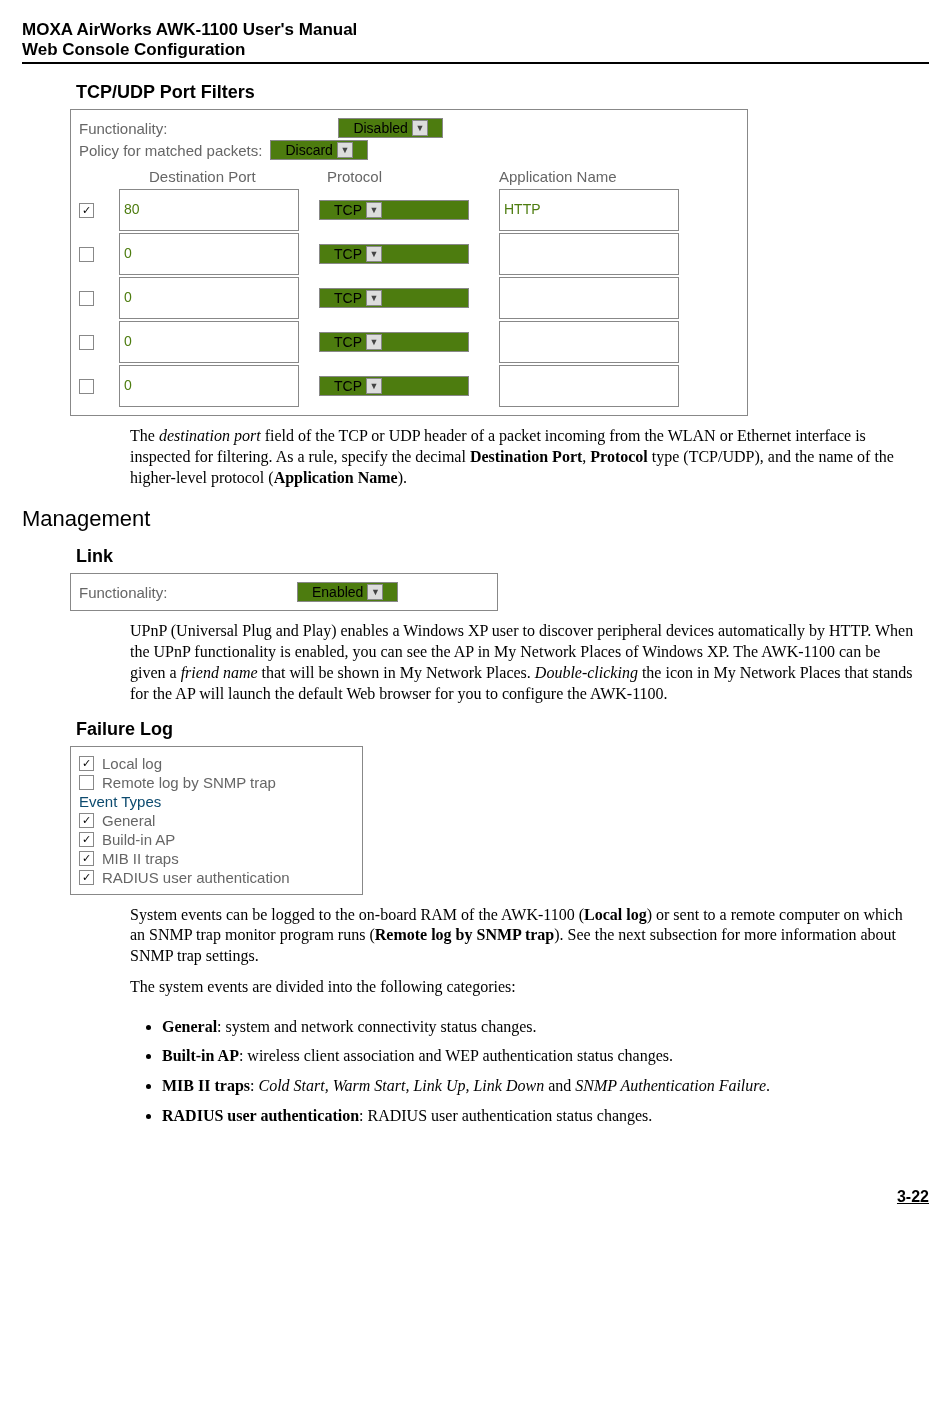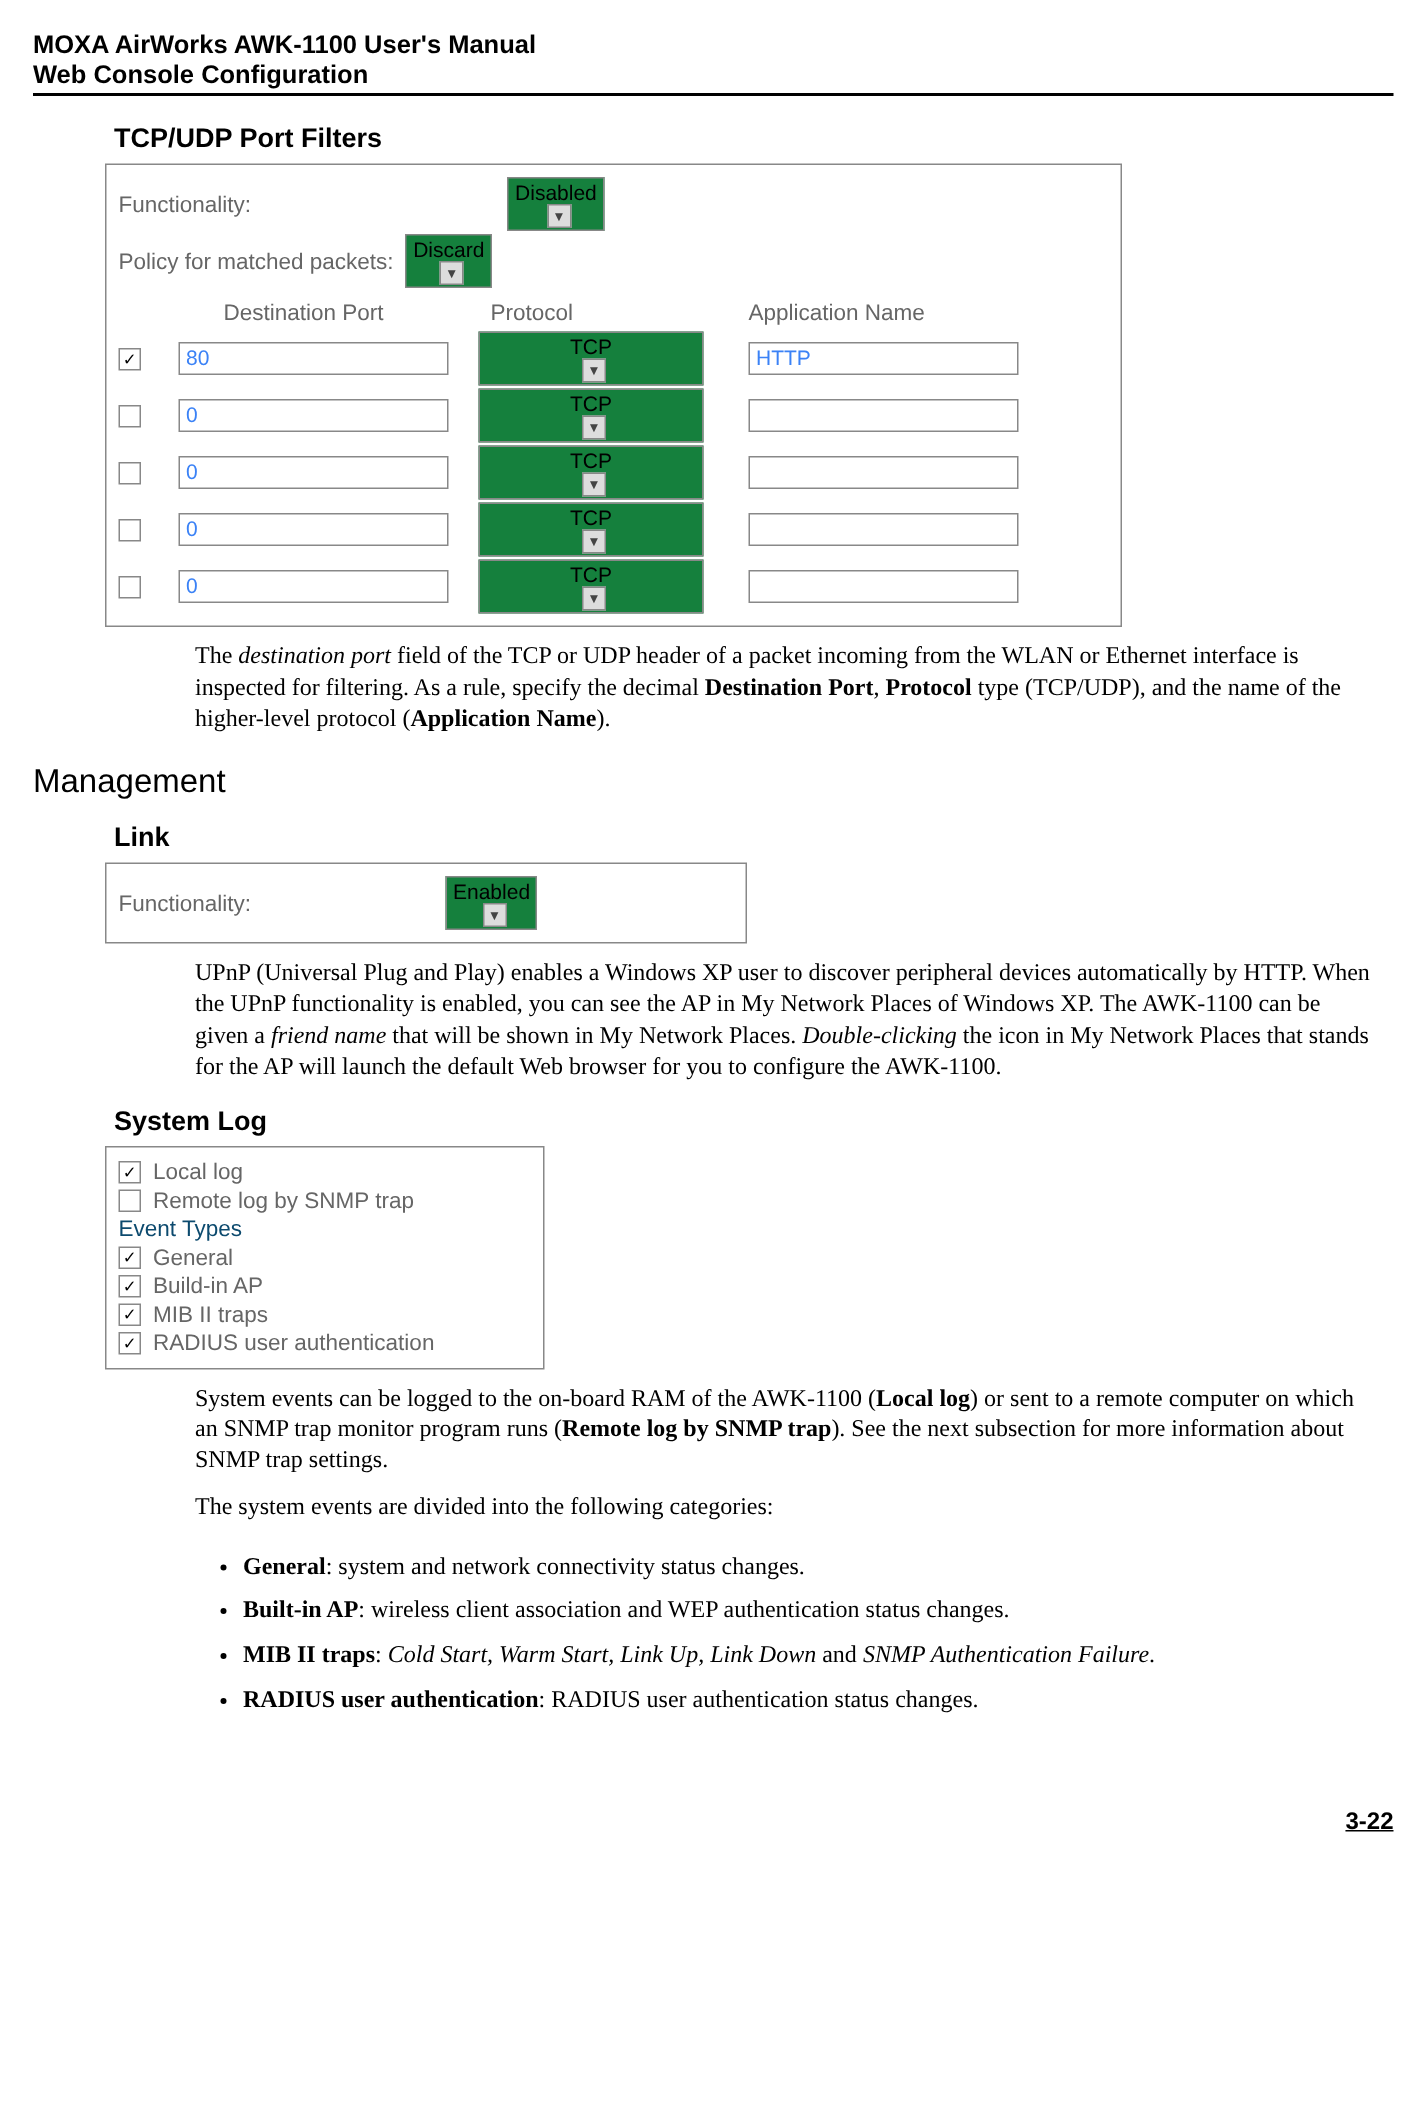--- a/index.html
+++ b/index.html
@@ -53,47 +53,46 @@
     align-items: center;
     gap: 8px;
     margin: 2px 0;
     font-family: Verdana, Arial, sans-serif;
     font-size: 15px;
     color: #666;
   }
   .fig-label { white-space: nowrap; }
   .fig-select {
     border: 1px solid #888;
-    padding: 1px 4px;
+    padding: 1px 14px;
     font-size: 14px;
-    background: #15803d;
+    background: #4d7c0f;
     font-family: Arial, sans-serif;
     color: #000;
     display: inline-flex;
     align-items: center;
-    flex-direction: column;
   }
   .fig-select .drop {
     background: #ddd;
     border: 1px solid #888;
     width: 14px;
     height: 14px;
     display: inline-flex;
     align-items: center;
     justify-content: center;
     margin-left: 4px;
     font-size: 9px;
     color: #444;
   }
   .fig-input {
     border: 1px solid #888;
-    padding: 1px 4px;
+    padding: 11px 4px;
     font-size: 14px;
     font-family: Arial, sans-serif;
-    color: #3b82f6;
+    color: #4d7c0f;
     background: #fff;
     height: 18px;
     box-sizing: content-box;
   }
   .fig-chk {
     width: 13px; height: 13px;
     border: 1px solid #888;
     display: inline-flex;
     align-items: center;
     justify-content: center;
@@ -248,21 +247,21 @@
       <span>Enabled</span>
       <span class="drop">▼</span>
     </span>
   </div>
 </div>
 
 <p class="body-p">
   <span>UPnP (Universal Plug and Play) enables a Windows XP user to discover peripheral devices automatically by HTTP. When the UPnP functionality is enabled, you can see the AP in My Network Places of Windows XP. The AWK-1100 can be given a </span><em>friend name</em><span> that will be shown in My Network Places. </span><em>Double-clicking</em><span> the icon in My Network Places that stands for the AP will launch the default Web browser for you to configure the AWK-1100.</span>
 </p>
 
-<div class="section-h3">System Log</div>
+<div class="section-h3">Failure Log</div>
 
 <div class="fig-box medium">
   <div class="fig-row">
     <span class="fig-chk">
         <span>✓</span>
       </span>
     <span>Local log</span>
   </div>
   <div class="fig-row">
     <span class="fig-chk"></span>

